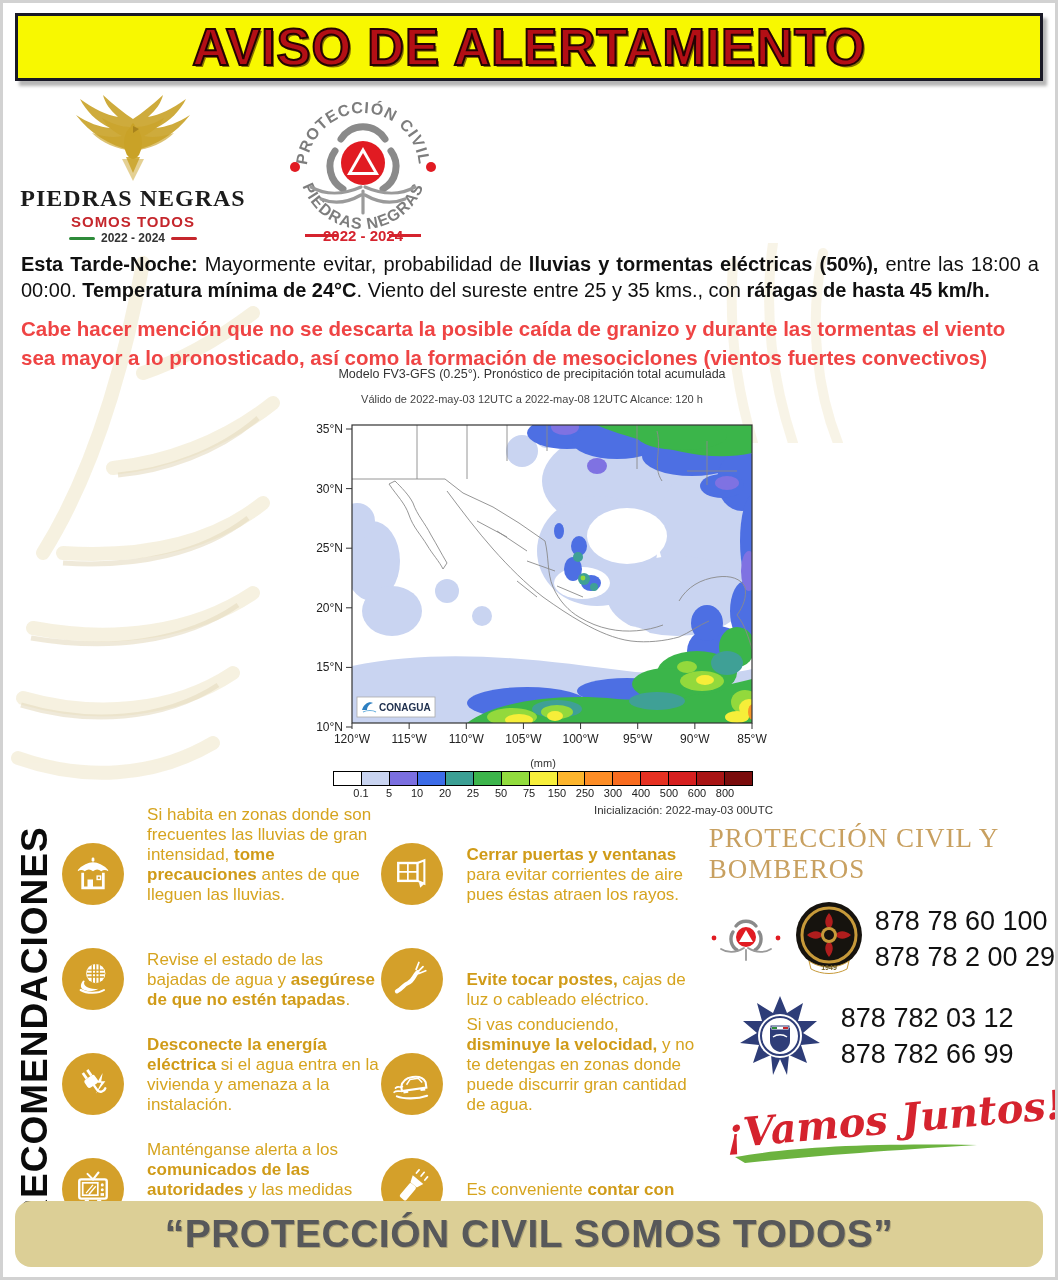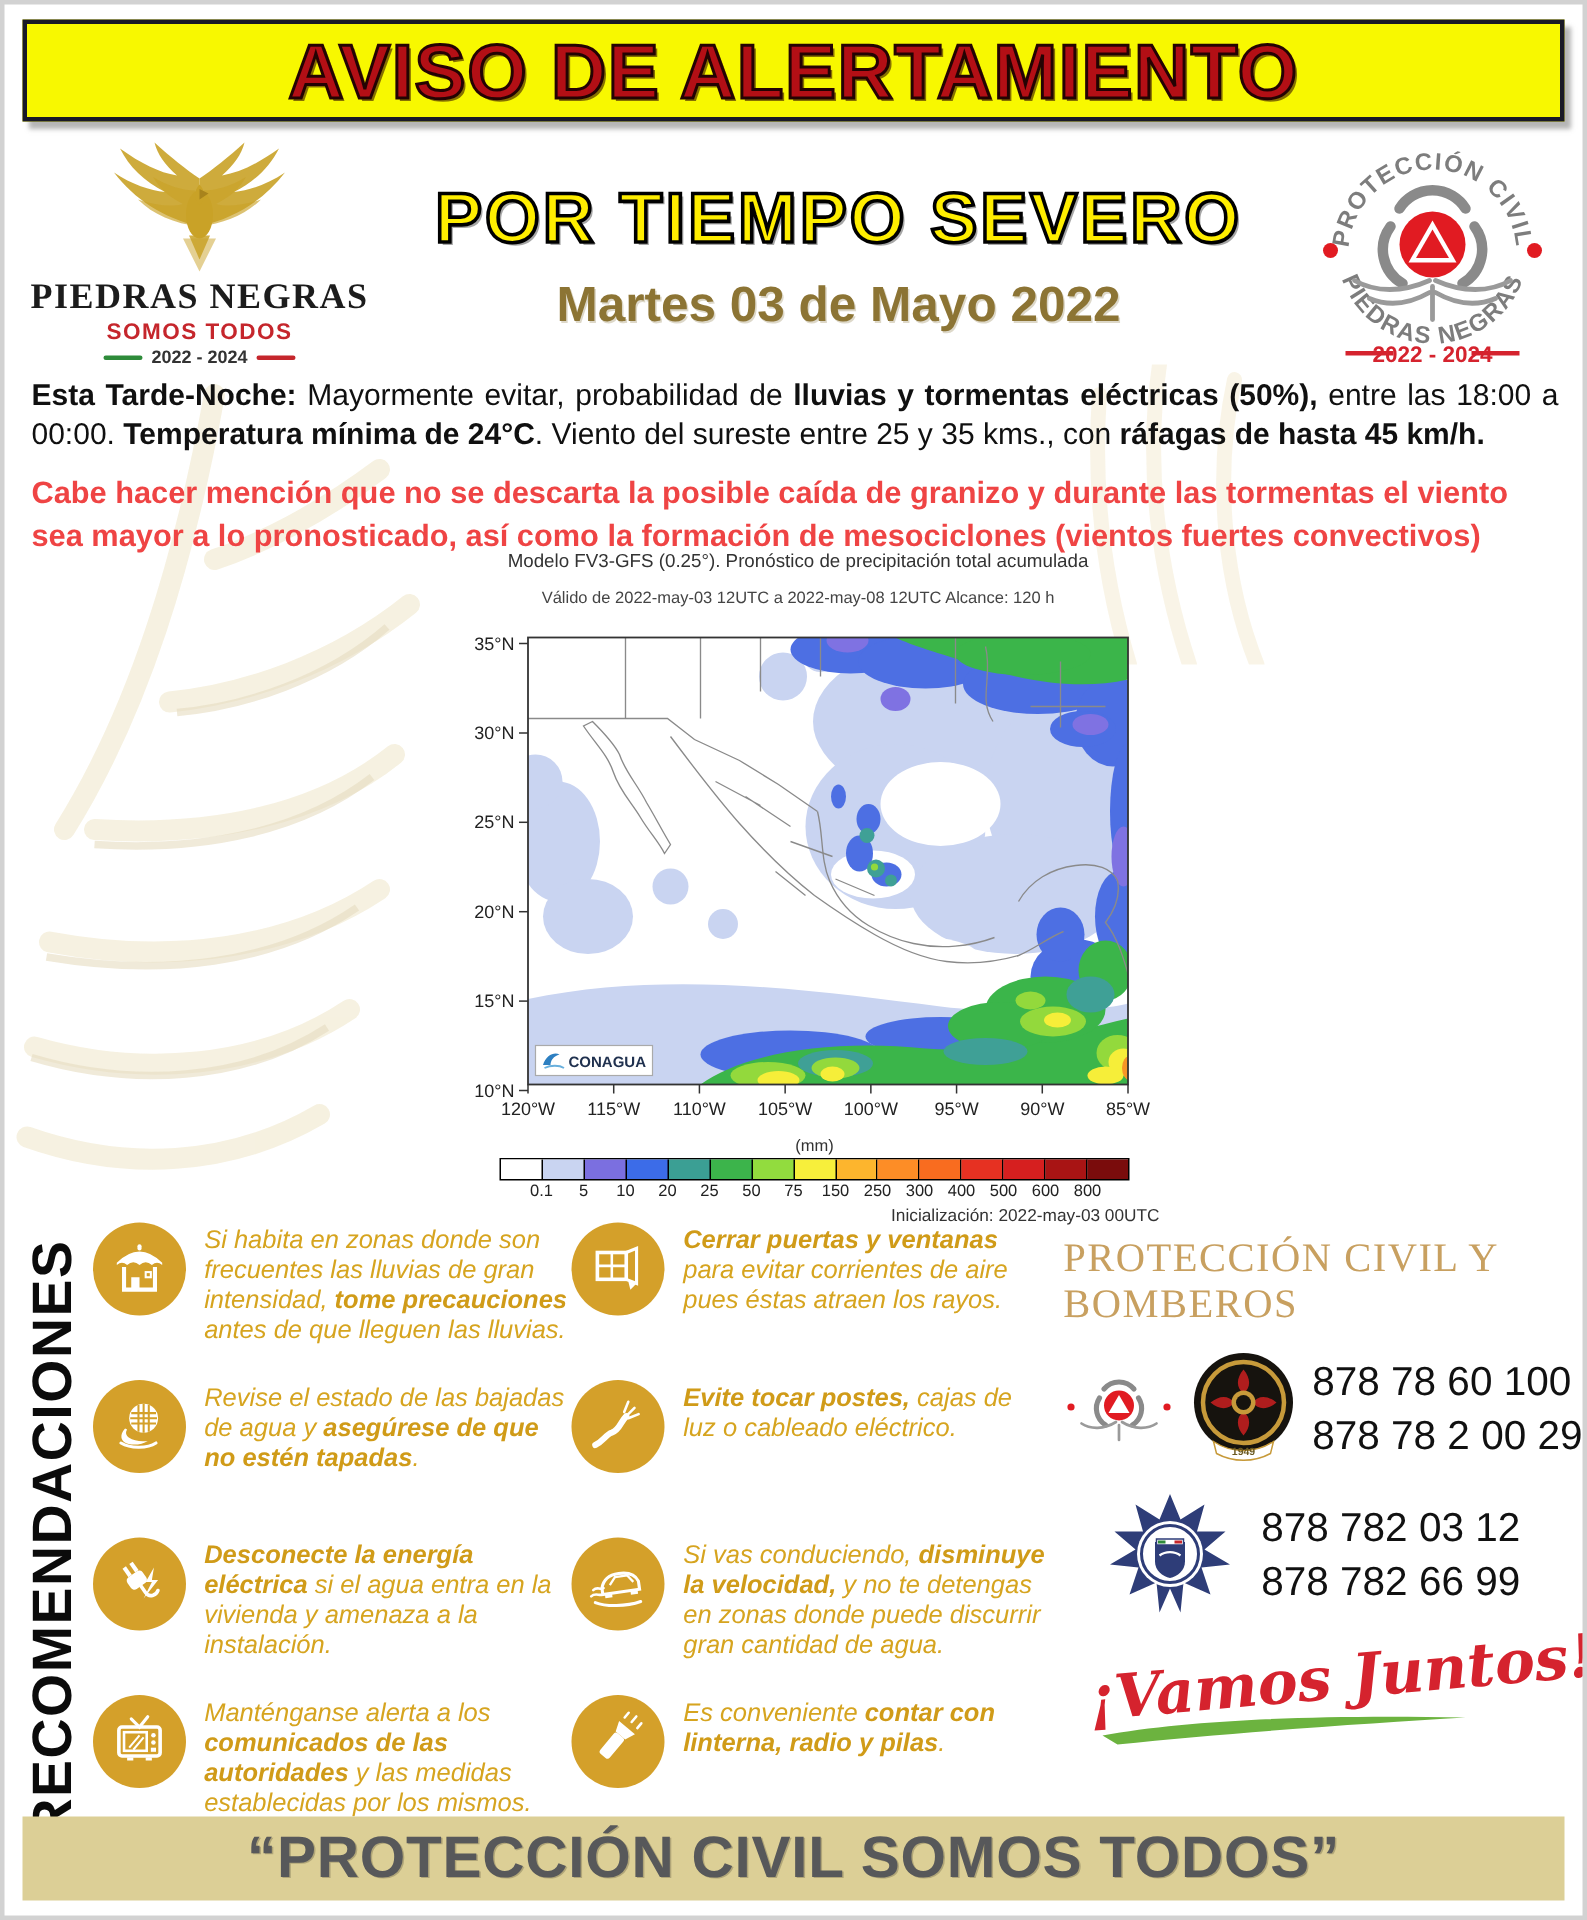--- a/index.html
+++ b/index.html
@@ -43,37 +43,37 @@
   .cbar .cell:last-child{border-right:none;}
   .cbar-ticks{position:relative;height:14px;font-size:11px;color:#222;}
   .cbar-ticks span{position:absolute;transform:translateX(-50%);top:1px;}
   .map-init{font-size:11.5px;color:#333;text-align:right;margin-top:4px;padding-right:0px;}
   
   .recs{position:absolute;left:0;top:812px;right:0;height:404px;display:flex;}
   .rec-label-wrap{width:62px;position:relative;}
   .rec-label{position:absolute;left:-168px;top:190px;transform:rotate(-90deg);transform-origin:center;
              width:400px;text-align:center;font-size:37px;font-weight:800;letter-spacing:1px;color:#0b0b0b;}
   .rec-col{width:335px;display:flex;flex-direction:column;}
-  .rec-item{display:flex;gap:12px;margin-bottom:15px;min-height:90px;align-items:flex-start;font-style:italic;}
+  .rec-item{display:flex;gap:23px;margin-bottom:15px;min-height:90px;align-items:flex-end;}
   .rec-icon{flex:0 0 62px;width:62px;height:62px;border-radius:50%;background:#d4a02a;display:flex;align-items:center;justify-content:center;}
   .rec-text{font-size:17px;line-height:1.18;color:#d6a41f;padding-top:2px;max-width:245px;}
   .rec-text b{font-weight:800;color:#d09b18;}
   
   .contacts{flex:1;padding-left:8px;}
   .c-head{font-family:"Liberation Serif",serif;font-weight:400;font-size:27px;letter-spacing:1px;
           color:#c8a060;line-height:1.15;margin-top:8px;}
   .c-row{display:flex;align-items:center;gap:8px;margin-top:14px;}
   .c-phones{font-size:27px;color:#111;line-height:1.35;white-space:nowrap;}
   .vamos{position:relative;margin-top:16px;margin-left:16px;width:260px;}
   .vamos-text{font-family:"DejaVu Serif",serif;font-style:italic;font-weight:700;font-size:40px;
               color:#d5232e;transform:rotate(-5deg);display:inline-block;white-space:nowrap;}
   .vamos svg{position:absolute;left:6px;top:44px;}
   
-  .footer{position:absolute;left:12px;right:12px;bottom:10px;height:56px;background:#dccf96;
-          display:flex;align-items:center;justify-content:center;}
+  .footer{position:absolute;left:12px;right:12px;bottom:10px;height:66px;background:#dccf96;
+          display:flex;align-items:center;justify-content:center;border-radius:16px;}
   .footer-text{font-size:39px;font-weight:800;color:#57585a;letter-spacing:.5px;text-shadow:1px 1px 0 rgba(0,0,0,.2);}
 </style>
 </head>
 <body>
 
 <div class="page">
 
   <svg class="wm" style="left:0;top:250px;" width="320" height="560" viewBox="0 0 320 560">
     <g fill="none" stroke="#efe6c8" stroke-width="14" stroke-linecap="round" opacity="0.55">
       <path d="M140,10 C120,120 90,220 40,300"></path>
@@ -118,24 +118,20 @@
           <path d="M84,66 L95,88 L106,66 Z" opacity=".5"></path>
         </g>
       </svg>
       <div class="lname">PIEDRAS NEGRAS</div>
       <div class="lmotto">SOMOS TODOS</div>
       <div class="lyears">
         <span class="dash" style="background:#2e8b3a"></span>
         <span>2022 - 2024</span>
         <span class="dash" style="background:#c5262c"></span>
       </div>
-    </div>
-    <div class="hcenter">
-      <div class="sev-title">POR TIEMPO SEVERO</div>
-      <div class="sev-date">Martes 03 de Mayo 2022</div>
     </div>
     <div class="logo-right">
       <svg width="160" height="158" viewBox="0 0 160 158">
         <defs>
           <path id="arcTop" d="M 24,78 A 56,56 0 0 1 136,78"></path>
           <path id="arcBot" d="M 16,74 A 64,64 0 0 0 144,74"></path>
         </defs>
         <text font-size="16" font-weight="bold" fill="#7d7d7d" letter-spacing="1">
           <textPath href="#arcTop" startOffset="50%" text-anchor="middle">PROTECCIÓN CIVIL</textPath>
         </text>

